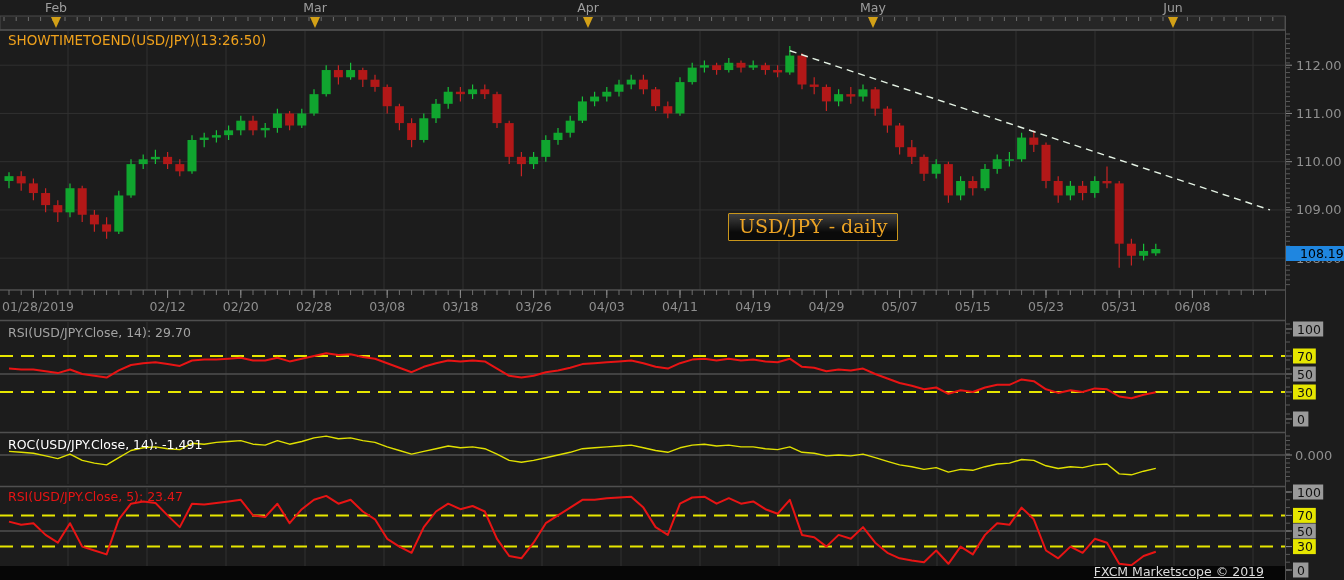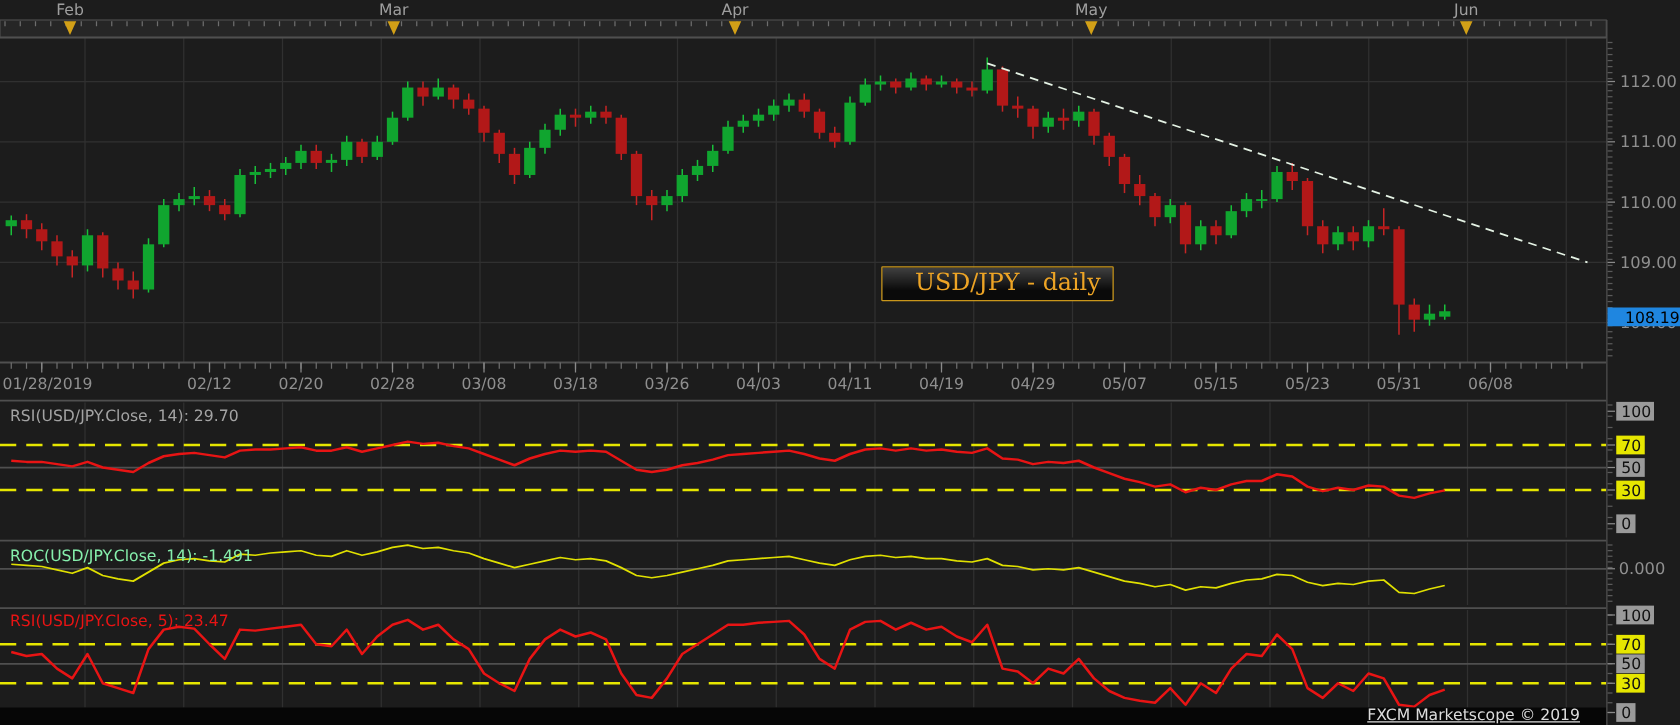--- a/index.html
+++ b/index.html
@@ -2,25 +2,25 @@
 <html><head>
 <meta charset="utf-8">
 <style>
   html,body{margin:0;padding:0;background:#111;}
   .screen{position:relative;width:1344px;height:580px;background:#1c1c1c;overflow:hidden;
           font-family:"DejaVu Sans",sans-serif;}
   svg text{font-family:"DejaVu Sans",sans-serif;}
   .ov{position:absolute;white-space:nowrap;}
   .study{left:8px;top:32px;color:#efa11c;font-size:13.5px;}
   .rsi14{left:8px;top:325px;color:#a3a3a3;font-size:12.5px;}
-  .roc{left:8px;top:437px;color:#86efac;font-size:12.5px;}
+  .roc{left:8px;top:437px;color:#ffffff;font-size:12.5px;}
   .rsi5{left:8px;top:489px;color:#e81414;font-size:12.5px;}
-  .symbox{left:705px;top:213px;border:1px solid #c9961b;border-radius:1px;
+  .symbox{left:728px;top:213px;border:1px solid #c9961b;border-radius:1px;
           background:linear-gradient(#404040,#0a0a0a 70%);color:#eda425;
-          font-family:"DejaVu Serif",serif;font-size:19px;padding:1px 10px 3px 26px;}
+          font-family:"DejaVu Serif",serif;font-size:19px;padding:1px 10px 3px 10px;}
   .pricechip{left:1286px;top:246px;width:56px;height:15px;background:#1f86e0;color:#000;
           font-size:12.5px;line-height:15px;padding-left:14px;}
   .footer{right:80px;top:564px;color:#dcdcdc;font-size:12.5px;text-decoration:underline;}
 </style>
 </head>
 <body>
 
 <div class="screen">
   <svg id="chart" width="1344" height="580" viewBox="0 0 1344 580">
       <g>
@@ -694,20 +694,21 @@
         <text x="1297" y="535.5" fill="#111" font-size="12.5" text-anchor="start">50</text>
         <line x1="1286" y1="546.6" x2="1292" y2="546.6" stroke="#8a8a8a"></line>
         <rect x="1293" y="539.1" width="22.8" height="15" fill="#e6e600"></rect>
         <text x="1297" y="551.1" fill="#111" font-size="12.5" text-anchor="start">30</text>
         <line x1="1286" y1="570" x2="1292" y2="570" stroke="#8a8a8a"></line>
         <rect x="1293" y="562.5" width="15.4" height="15" fill="#9a9a9a"></rect>
         <text x="1297" y="574.5" fill="#111" font-size="12.5" text-anchor="start">0</text>
       </g>
     </svg>
 
+  <div class="ov study">SHOWTIMETOEND(USD/JPY)(13:26:50)</div>
 
   <div class="ov rsi14">RSI(USD/JPY.Close, 14): 29.70</div>
 
   <div class="ov roc">ROC(USD/JPY.Close, 14): -1.491</div>
 
   <div class="ov rsi5">RSI(USD/JPY.Close, 5): 23.47</div>
 
   <div class="ov symbox">USD/JPY - daily</div>
 
   <div class="ov pricechip">108.194</div>

